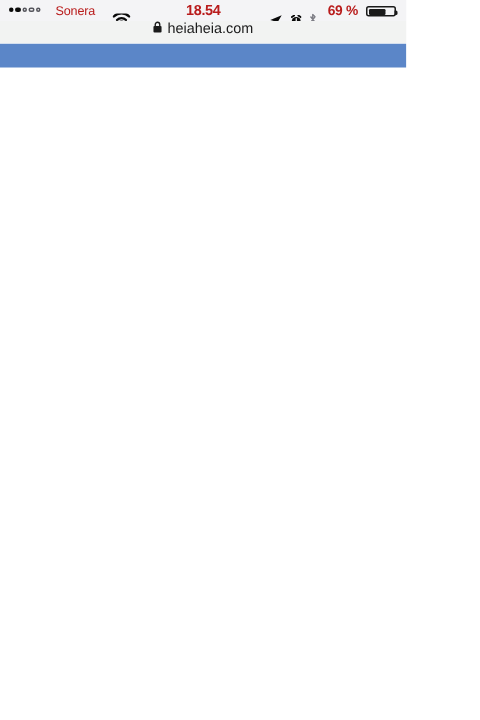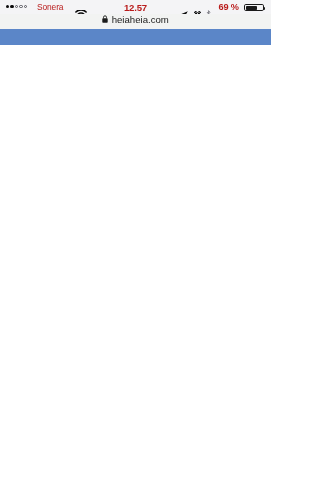--- a/index.html
+++ b/index.html
@@ -49,21 +49,21 @@
   <span class="carrier">Sonera</span>
   <span class="wifi">
     <svg width="12" height="8" viewBox="0 0 12 8">
         <g fill="none" stroke="#0a0a0a" stroke-linecap="round">
       <path d="M0.9 2.0 A7.2 7.2 0 0 1 11.1 2.0" stroke-width="1.6"></path>
       <path d="M3.0 4.3 A4.2 4.2 0 0 1 9.0 4.3" stroke-width="1.5"></path>
     </g>
         <path d="M6 7.7 L3.9 5.6 A3 3 0 0 1 8.1 5.6 Z" fill="#0a0a0a"></path>
       </svg>
   </span>
-  <span class="sb-time">12.57</span>
+  <span class="sb-time">18.54</span>
   <span class="loc">
     <svg width="8" height="7" viewBox="0 0 8 7">
         <path d="M7.8 0.2 L0.2 3.4 L3.1 4.1 L3.9 6.9 Z" fill="#0a0a0a"></path>
       </svg>
   </span>
   <span class="alarm">
     <svg width="7" height="7.5" viewBox="0 0 7 7.5">
       <circle cx="3.5" cy="4.3" r="3" fill="#0a0a0a"></circle>
       <path d="M0.6 1.4 L2.1 0.3 M6.4 1.4 L4.9 0.3" stroke="#0a0a0a" stroke-width="1.2" stroke-linecap="round"></path>
       <path d="M3.5 4.3 L3.5 2.4 M3.5 4.3 L4.7 5.1" stroke="#fff" stroke-width="0.8" stroke-linecap="round"></path>

